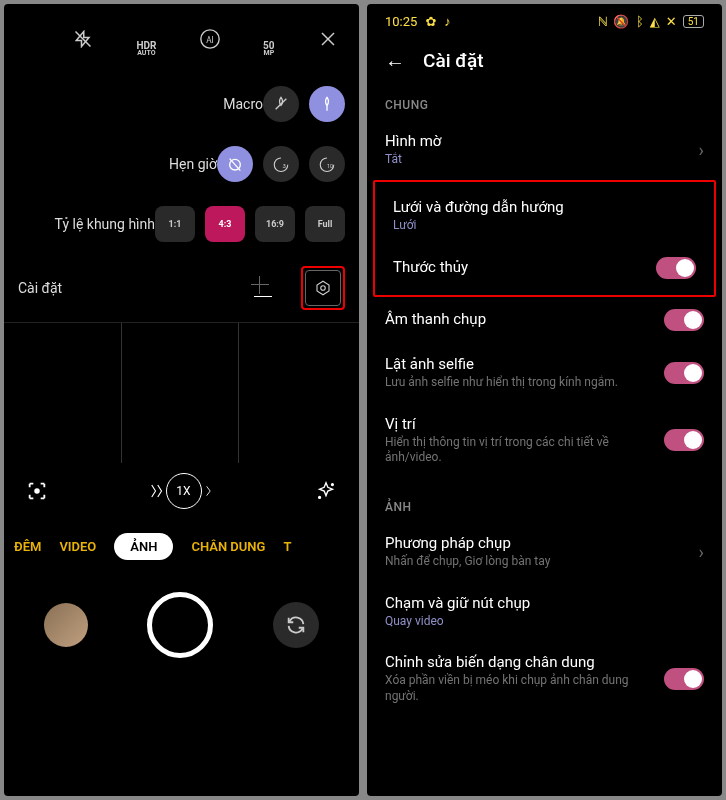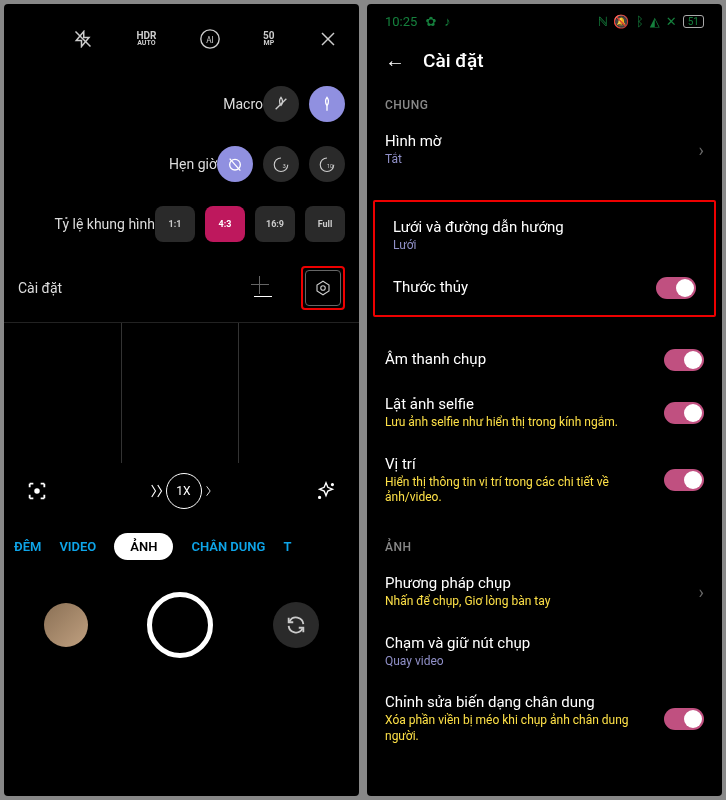--- a/index.html
+++ b/index.html
@@ -1,20 +1,20 @@
 <!DOCTYPE html>
 <html><head>
 <meta charset="utf-8">
 <style>
 * { margin: 0; padding: 0; box-sizing: border-box; font-family: -apple-system, BlinkMacSystemFont, "Segoe UI", Roboto, sans-serif; }
 body { background: #888; display: flex; gap: 8px; padding: 4px; }
 .phone { flex: 1; background: #000; color: #fff; height: 792px; overflow: hidden; position: relative; border-radius: 4px; }
 
 
-.top-bar { display: flex; align-items: center; justify-content: space-between; padding: 18px 14px; margin-left: 48px; }
+.top-bar { display: flex; align-items: flex-end; justify-content: space-between; padding: 18px 14px; margin-left: 48px; }
 .top-icon { width: 34px; height: 34px; display: flex; align-items: center; justify-content: center; font-size: 16px; color: #ccc; }
 .hdr { font-size: 10px; font-weight: bold; color: #ccc; line-height: 0.9; text-align: center; }
 .hdr-sub { font-size: 7px; }
 
 .option-row { display: flex; align-items: center; justify-content: flex-end; padding: 12px 14px; }
 .option-label { font-size: 14px; color: #ddd; }
 .icon-group { display: flex; gap: 10px; }
 .circ-btn { width: 36px; height: 36px; border-radius: 50%; background: #2a2a2a; display: flex; align-items: center; justify-content: center; font-size: 12px; color: #ccc; }
 .circ-btn.sel { background: #9090e0; color: #fff; }
 .ratio-btn { width: 40px; height: 36px; border-radius: 8px; background: #2a2a2a; display: flex; align-items: center; justify-content: center; font-size: 9px; color: #ccc; font-weight: bold; }
@@ -31,51 +31,51 @@
 
 .grid-area { height: 140px; position: relative; }
 .grid-area::before { content: ""; position: absolute; left: 33%; top: 0; width: 1px; height: 100%; background: #333; }
 .grid-area::after { content: ""; position: absolute; left: 66%; top: 0; width: 1px; height: 100%; background: #333; }
 
 .zoom-bar { display: flex; align-items: center; justify-content: space-between; padding: 10px 22px; }
 .zoom-center { display: flex; align-items: center; }
 .zoom-circ { width: 36px; height: 36px; border: 1.5px solid #fff; border-radius: 50%; display: flex; align-items: center; justify-content: center; font-size: 12px; }
 
 .modes { display: flex; align-items: center; padding: 14px 0; gap: 18px; overflow: hidden; padding-left: 10px; }
-.mode { font-size: 13px; font-weight: 600; color: #0ea5e9; white-space: nowrap; }
+.mode { font-size: 13px; font-weight: 600; color: #eab308; white-space: nowrap; }
 .mode.active { background: #fff; color: #000; padding: 6px 16px; border-radius: 20px; }
 
 .shutter-row { display: flex; align-items: center; justify-content: space-around; padding: 18px 10px 30px; }
 .thumb { width: 44px; height: 44px; border-radius: 50%; background: linear-gradient(135deg, #8a7055, #c0a080); }
 .shutter { width: 66px; height: 66px; border: 5px solid #fff; border-radius: 50%; background: transparent; }
 .switch-btn { width: 46px; height: 46px; border-radius: 50%; background: #2a2a2a; display: flex; align-items: center; justify-content: center; }
 
 
-.status-bar { display: flex; justify-content: space-between; align-items: center; padding: 8px 18px 4px; font-size: 13px; color: #15803d; }
+.status-bar { display: flex; justify-content: space-between; align-items: center; padding: 8px 18px 4px; font-size: 13px; color: #fde047; }
 .status-icons { display: flex; gap: 6px; align-items: center; font-size: 13px; }
 .batt { border: 1px solid #aaa; border-radius: 3px; padding: 0 4px; font-size: 10px; }
 
 .header { display: flex; align-items: center; gap: 18px; padding: 14px 18px 18px; }
 .back-arrow { font-size: 20px; }
 .header-title { font-size: 19px; font-weight: 500; }
 
 .section-label { color: #888; font-size: 12px; font-weight: 500; padding: 8px 18px; letter-spacing: 0.5px; }
 
 .setting-item { padding: 12px 18px; display: flex; justify-content: center; align-items: center; gap: 12px; }
 .setting-text { flex: 1; }
 .setting-title { font-size: 15px; color: #fff; margin-bottom: 2px; }
-.setting-sub { font-size: 12px; color: #fde047; line-height: 1.3; }
+.setting-sub { font-size: 12px; color: #737373; line-height: 1.3; }
 .setting-sub.purple { color: #9090c8; }
 .chev { color: #666; font-size: 18px; }
 
 .toggle { width: 40px; height: 22px; border-radius: 11px; position: relative; flex-shrink: 0; }
 .toggle.on { background: #c05080; }
 .toggle.on::after { content: ""; position: absolute; right: 2px; top: 2px; width: 18px; height: 18px; background: #fff; border-radius: 50%; }
 
-.red-highlight { border: 2px solid #e00; margin: 20px 6px; border-radius: 2px; padding: 4px 0; }
+.red-highlight { border: 2px solid #e00; margin: 0 6px; border-radius: 2px; padding: 4px 0; }
 
 svg { display: block; }
 </style>
 </head>
 <body>
 
 <div class="phone">
   <div class="top-bar">
     <div class="top-icon">
       <svg width="18" height="18" viewBox="0 0 24 24" fill="none" stroke="#ccc" stroke-width="2">

